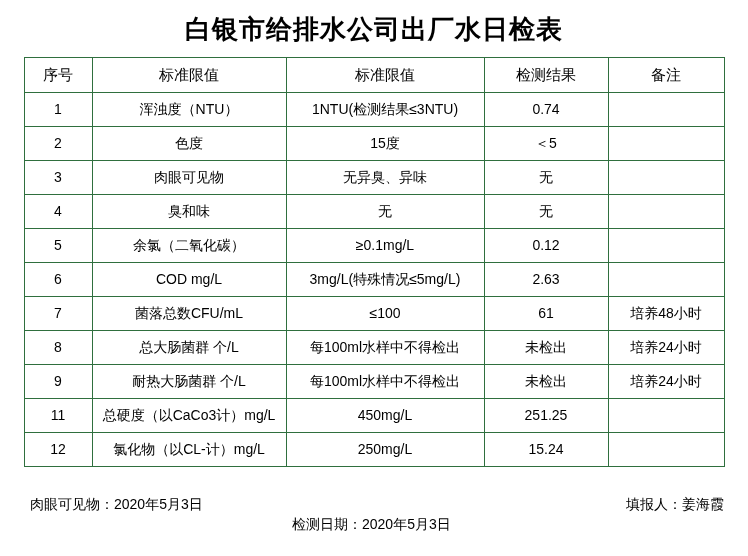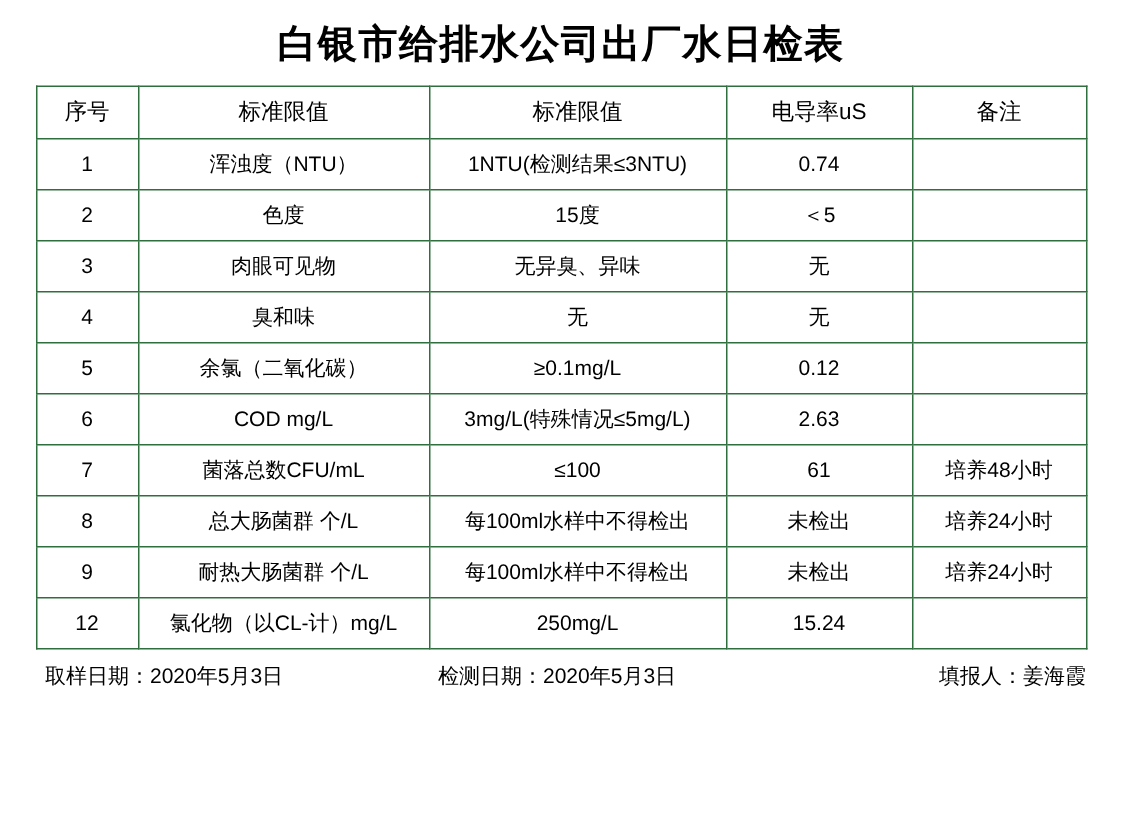--- a/index.html
+++ b/index.html
@@ -60,21 +60,21 @@
   }
   .footer {
     width: 700px;
     margin: 0 auto;
     display: flex;
     align-items: center;
     font-size: 14px;
     padding-top: 9px;
   }
   .footer .f1 { width: 262px; text-align: left; padding-left: 6px; }
-  .footer .f2 { width: 270px; text-align: left; }
+  .footer .f2 { width: 270px; text-align: left; margin-top: 40px; }
   .footer .f3 { flex: 1; text-align: right; }
   .nowrap { white-space: nowrap; }
 </style>
 </head>
 <body>
 
 <div class="page">
 
   <div class="doc-title">白银市给排水公司出厂水日检表</div>
 
@@ -84,21 +84,21 @@
       <col class="col-item">
       <col class="col-limit">
       <col class="col-res">
       <col class="col-note">
     </colgroup>
     <thead>
       <tr>
         <td>序号</td>
         <td>标准限值</td>
         <td>标准限值</td>
-        <td>电导率uS</td>
+        <td>检测结果</td>
         <td>备注</td>
       </tr>
     </thead>
     <tbody>
       <tr>
         <td>1</td>
         <td>浑浊度（NTU）</td>
         <td class="small">1NTU(检测结果≤3NTU)</td>
         <td>0.74</td>
         <td></td>
@@ -153,28 +153,35 @@
         <td>培养24小时</td>
       </tr>
       <tr>
         <td>9</td>
         <td>耐热大肠菌群 个/L</td>
         <td class="small">每100ml水样中不得检出</td>
         <td>未检出</td>
         <td>培养24小时</td>
       </tr>
       <tr>
+        <td>11</td>
+        <td class="small nowrap">总硬度（以CaCo3计）mg/L</td>
+        <td>450mg/L</td>
+        <td>251.25</td>
+        <td></td>
+      </tr>
+      <tr>
         <td>12</td>
         <td class="small nowrap">氯化物（以CL-计）mg/L</td>
         <td>250mg/L</td>
         <td>15.24</td>
         <td></td>
       </tr>
     </tbody>
   </table>
 
   <div class="footer">
-    <div class="f1">取样日期：2020年5月3日</div>
+    <div class="f1">肉眼可见物：2020年5月3日</div>
     <div class="f2">检测日期：2020年5月3日</div>
     <div class="f3">填报人：姜海霞</div>
   </div>
 
 </div>
 
 </body></html>

